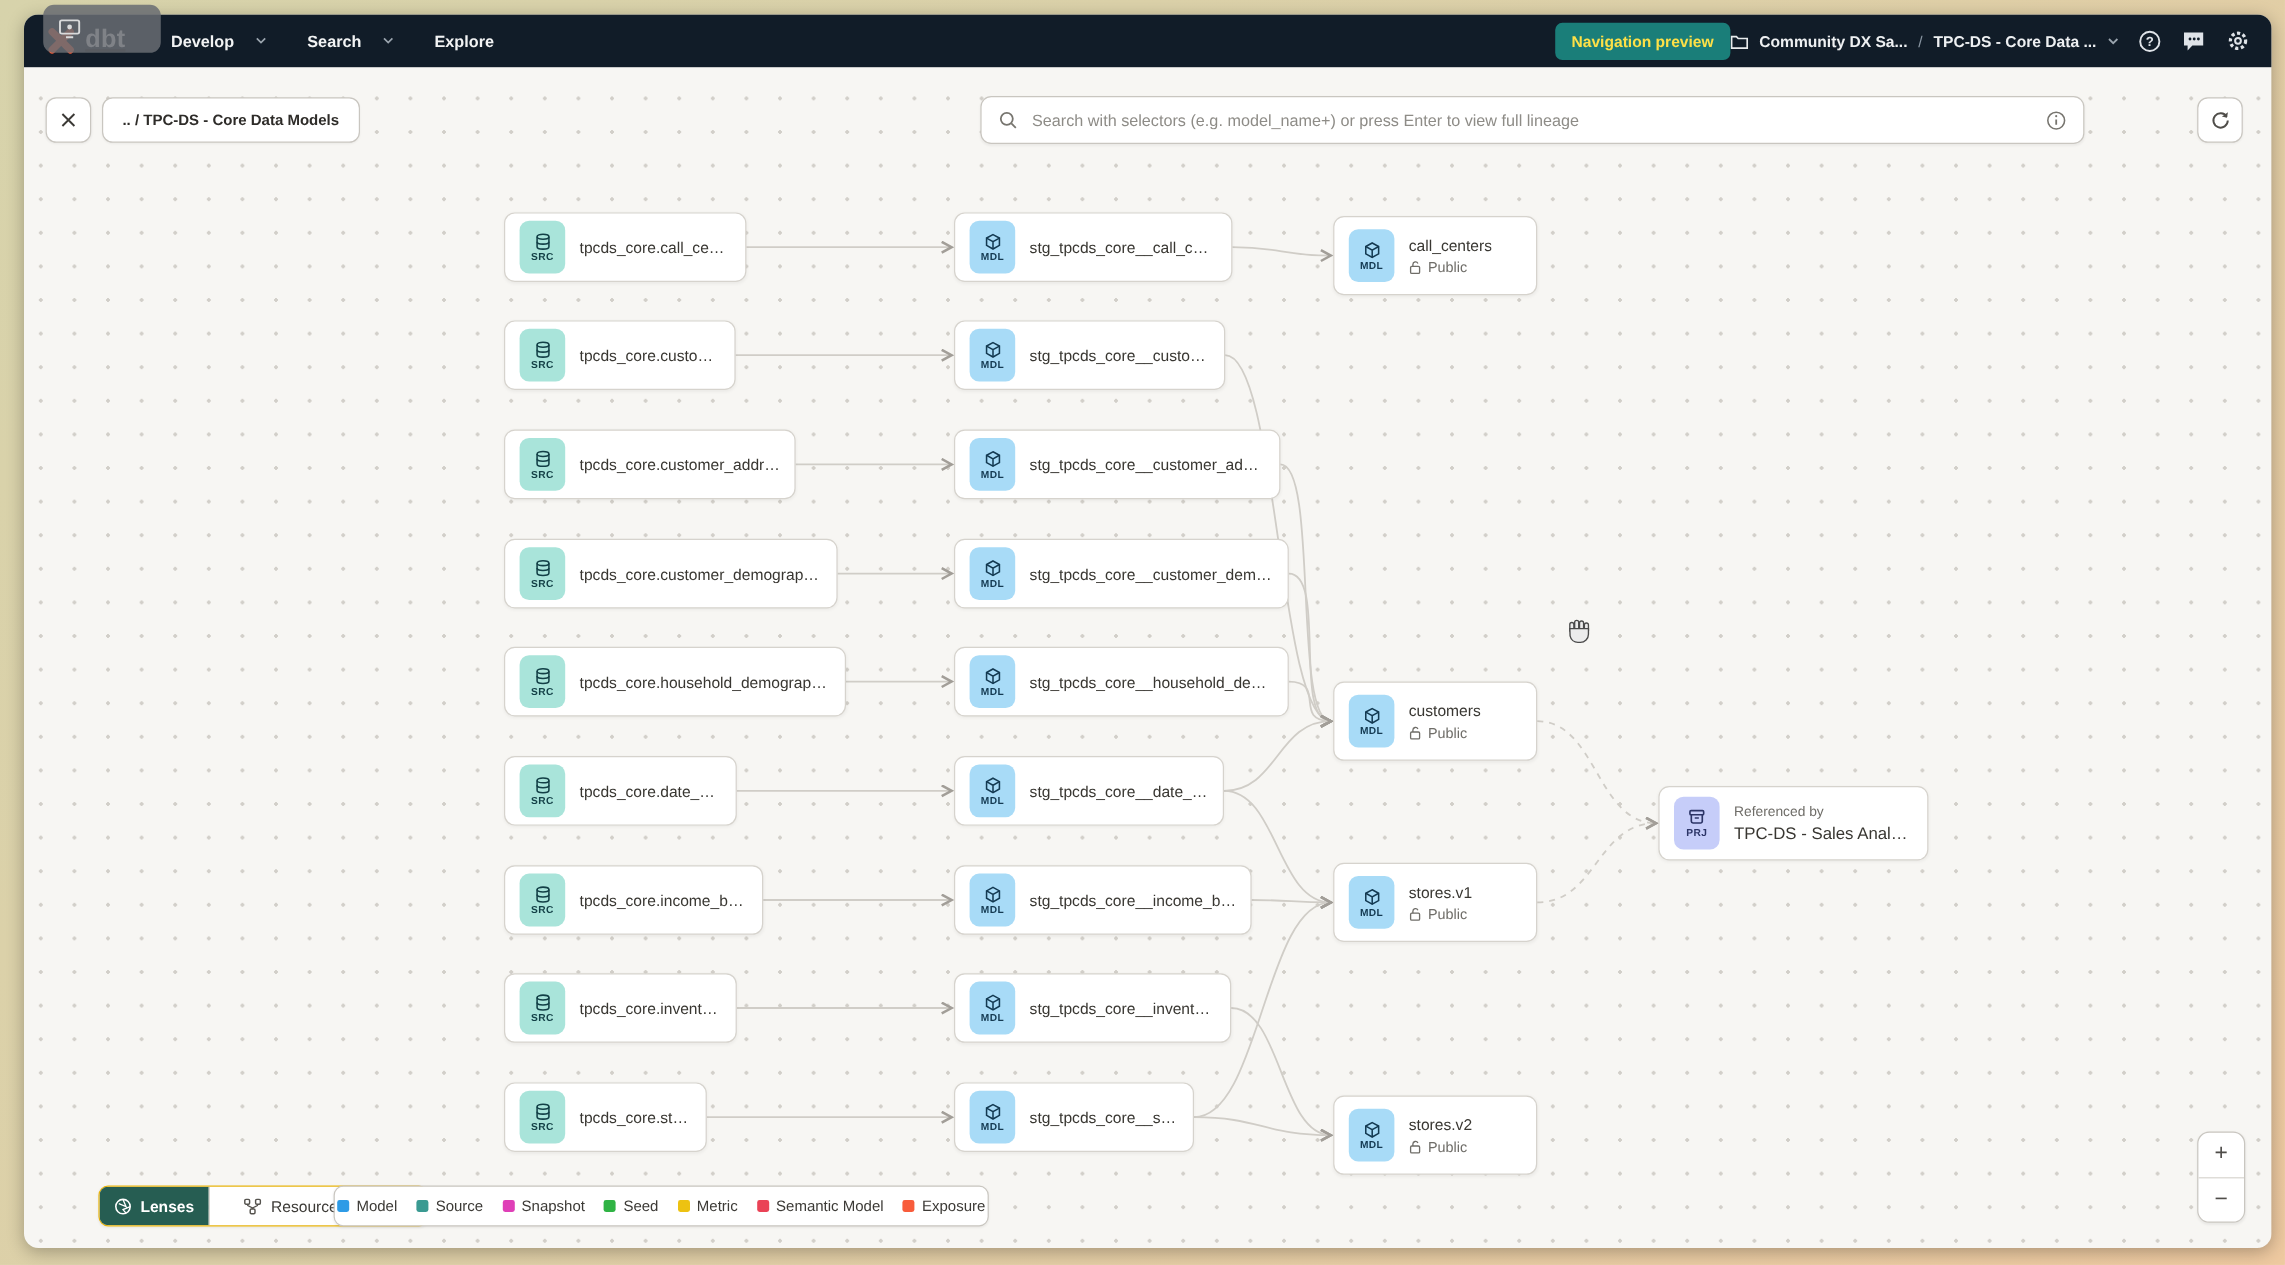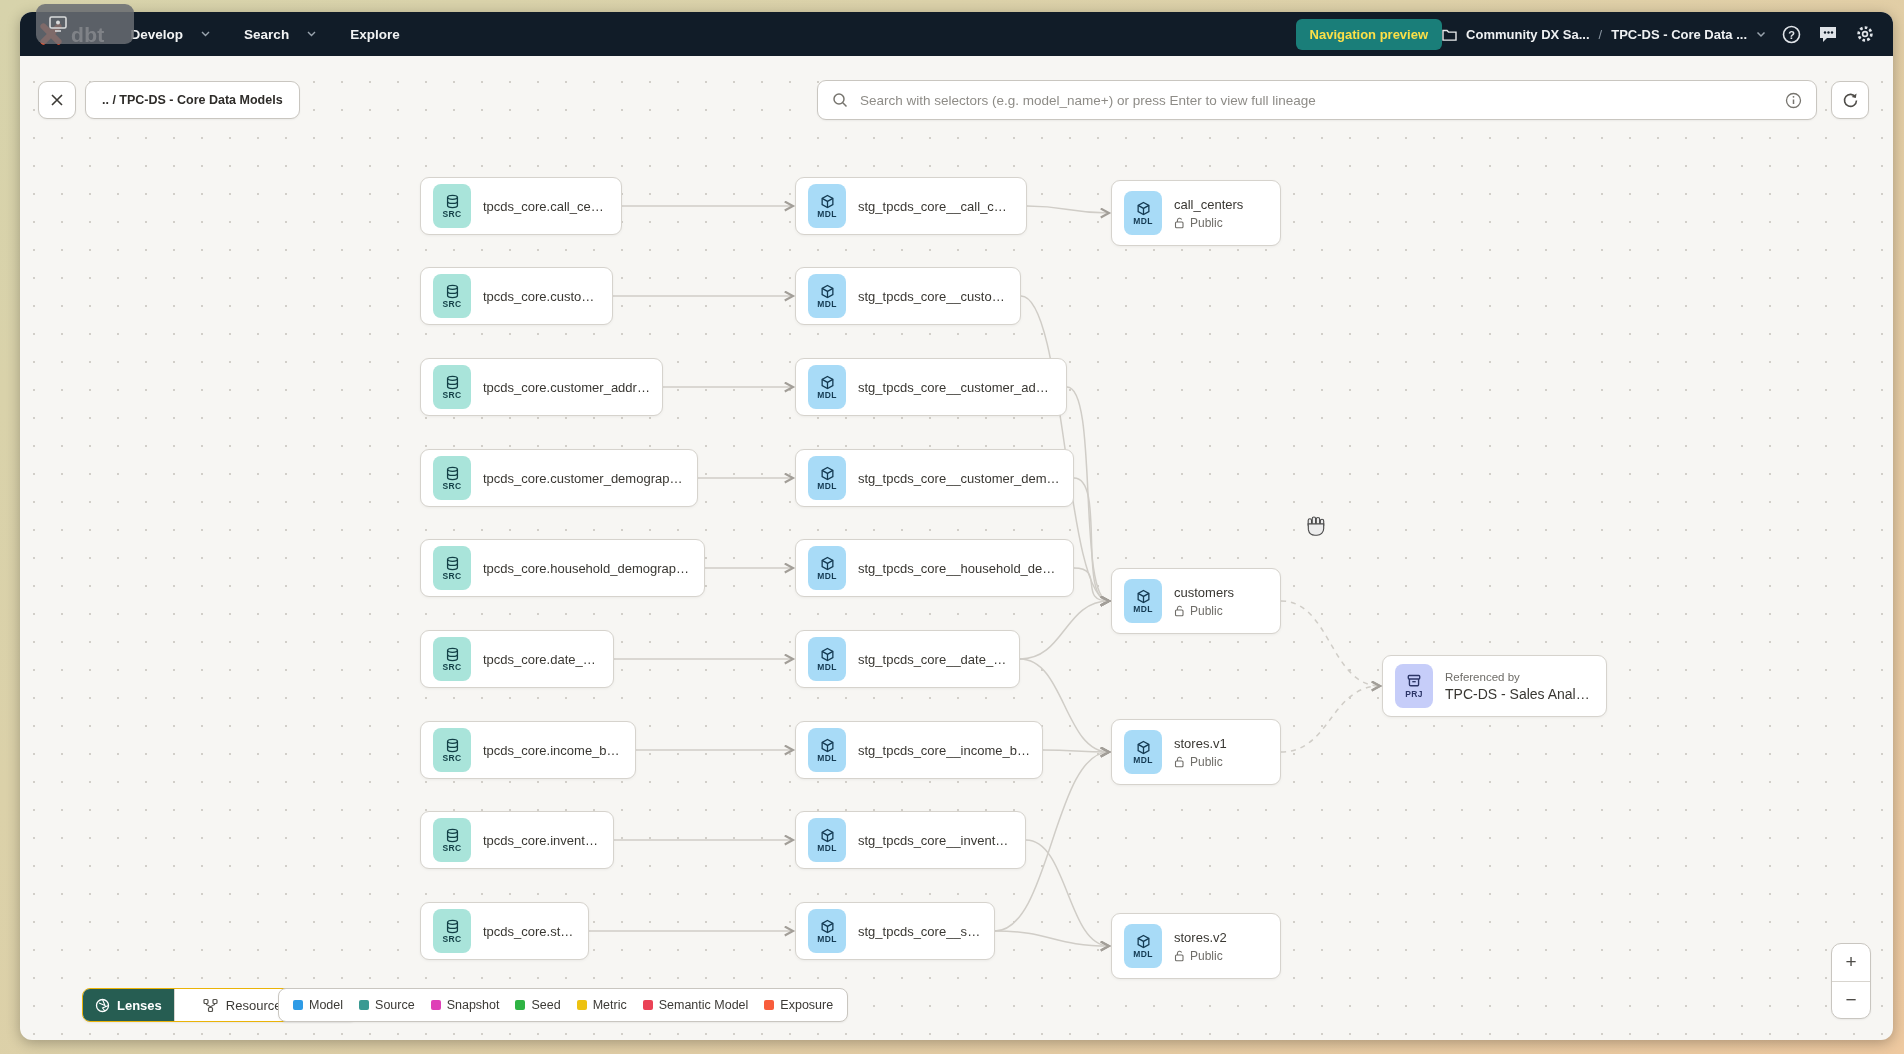--- a/index.html
+++ b/index.html
@@ -9,21 +9,21 @@
 
   
   .app-window{position:absolute;left:20px;top:12px;width:1873px;height:1028px;
     border-radius:12px;overflow:hidden;z-index:1;
     background:radial-gradient(circle,#d2cfc9 1.3px,transparent 1.5px) 0 0 / 28px 28px,#f7f6f3;
     box-shadow:0 3px 14px rgba(0,0,0,.28);}
 
   
   .topbar{position:absolute;left:0;top:0;right:0;height:44px;background:#111c28;
     display:flex;align-items:center;padding:0 18px;z-index:6;}
-  .logo{display:flex;align-items:flex-end;gap:7px;margin-right:26px;cursor:pointer;}
+  .logo{display:flex;align-items:flex-start;gap:7px;margin-right:38px;cursor:pointer;text-decoration:underline;}
   .logo-text{color:#fff;font-size:21px;font-weight:700;letter-spacing:.3px;}
   .nav-menus{display:flex;align-items:center;gap:34px;}
   .menu-item{color:#f2f3f4;font-size:13.5px;font-weight:700;display:flex;align-items:center;gap:18px;cursor:pointer;}
   .topbar-spacer{flex:1;}
   .nav-preview-btn{background:#1a7e79;color:#fde047;font-size:13px;font-weight:700;
     padding:8px 14px;border-radius:6px;border:none;cursor:pointer;white-space:nowrap;}
   .nav-breadcrumb{display:flex;align-items:center;gap:9px;color:#eef0f2;
     font-size:13px;font-weight:700;white-space:nowrap;}
   .crumb-sep{color:#8b97a3;font-weight:400;}
   .nav-icons{display:flex;align-items:center;gap:17px;margin-left:16px;}
@@ -31,21 +31,21 @@
 
   
   .btn-square{position:absolute;width:38px;height:38px;background:#fff;border:1px solid #c9c6c0;
     border-radius:9px;display:flex;align-items:center;justify-content:center;cursor:pointer;z-index:5;
     box-shadow:0 1px 2px rgba(0,0,0,.05);}
   .btn-close{left:18px;top:69px;}
   .btn-refresh{left:1811px;top:69px;}
   .chip{position:absolute;left:65px;top:69px;height:38px;background:#fff;border:1px solid #c9c6c0;
     border-radius:9px;display:flex;align-items:center;padding:0 16px;font-size:12.5px;font-weight:700;
     color:#2e2c29;cursor:pointer;z-index:5;box-shadow:0 1px 2px rgba(0,0,0,.05);white-space:nowrap;}
-  .searchbar{position:absolute;left:797px;top:68px;width:1000px;height:40px;background:#fff;
+  .searchbar{position:absolute;left:797px;top:68px;width:920px;height:40px;background:#fff;
     border:1px solid #c9c6c0;border-radius:9px;display:flex;align-items:center;padding:0 14px;z-index:5;
     box-shadow:0 1px 2px rgba(0,0,0,.05);}
   .searchbar input{flex:1;border:none;outline:none;font-size:13.5px;color:#3c3a36;margin-left:10px;
     font-family:"Liberation Sans",sans-serif;background:transparent;}
   .searchbar input::placeholder{color:#8e8c87;}
 
   
   #graph-layer{position:absolute;left:0;top:0;width:1904px;height:1054px;z-index:2;}
   #edges{position:absolute;left:0;top:0;}
   .node{position:absolute;background:#fff;border:1px solid #d6d3cd;border-radius:9px;
@@ -64,21 +64,21 @@
   .node-pre{font-size:11.5px;color:#6f6d68;margin-bottom:3px;}
 
   
   .lenses-ctrl{position:absolute;left:36px;top:988px;height:34px;display:flex;border-radius:8px;
     overflow:hidden;border:1px solid #eab308;z-index:4;box-shadow:0 1px 2px rgba(0,0,0,.06);margin-left:46px;}
   .lenses-seg{background:#265d52;color:#fff;font-size:13px;font-weight:700;display:flex;
     align-items:center;gap:7px;padding:0 12px;cursor:pointer;}
   .rtype-seg{background:#fff;color:#3c3a36;font-size:13px;font-weight:400;display:flex;
     align-items:center;gap:8px;padding:0 28px;cursor:pointer;border-left:1px solid #d8d5cf;}
   .legend{position:absolute;left:278px;top:988px;height:34px;background:#fff;border:1px solid #c9c6c0;
-    border-radius:8px;display:flex;align-items:center;gap:16px;padding:0 14px;z-index:4;
+    border-radius:8px;display:flex;align-items:center;gap:16px;padding:0 2px;z-index:4;
     font-size:12.5px;color:#3c3a36;box-shadow:0 1px 2px rgba(0,0,0,.06);}
   .legend-item{display:flex;align-items:center;gap:6px;white-space:nowrap;}
   .legend-swatch{width:10px;height:10px;border-radius:2px;}
   .zoom-ctrl{position:absolute;left:1831px;top:943px;width:40px;height:76px;background:#fff;
     border:1px solid #c9c6c0;border-radius:10px;display:flex;flex-direction:column;z-index:4;
     overflow:hidden;box-shadow:0 1px 2px rgba(0,0,0,.06);}
   .zoom-btn{flex:1;display:flex;align-items:center;justify-content:center;font-size:19px;
     color:#4f4d49;cursor:pointer;}
   .zoom-btn + .zoom-btn{border-top:1px solid #d8d5cf;}
 

